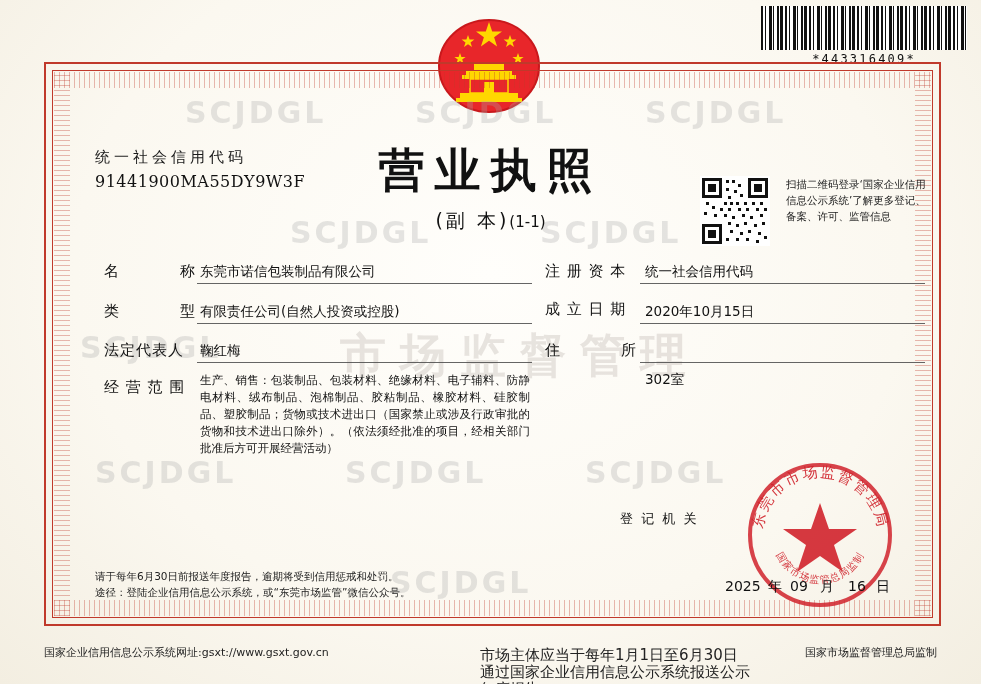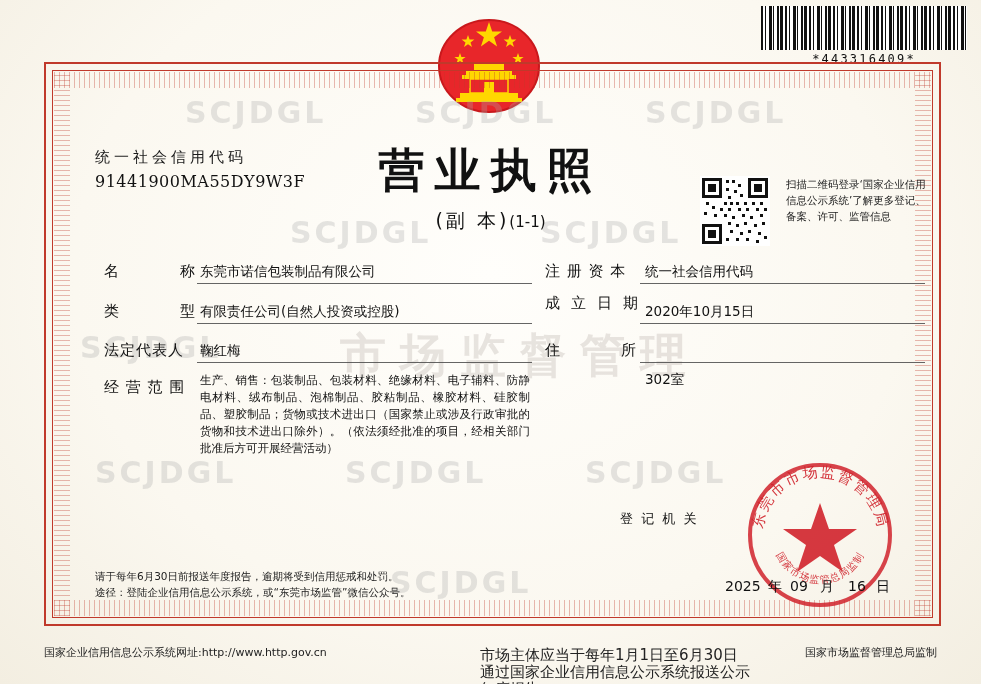--- a/index.html
+++ b/index.html
@@ -286,21 +286,21 @@
     <div class="f-value" style="left:200px;top:342px;">鞠红梅</div>
     <div class="underline" style="left:197px;top:362px;width:335px;"></div>
 
     <div class="f-label" style="left:104px;top:378px;letter-spacing:1px;">经 营 范 围</div>
     <div class="scope-text">生产、销售：包装制品、包装材料、绝缘材料、电子辅料、防静电材料、绒布制品、泡棉制品、胶粘制品、橡胶材料、硅胶制品、塑胶制品；货物或技术进出口（国家禁止或涉及行政审批的货物和技术进出口除外）。（依法须经批准的项目，经相关部门批准后方可开展经营活动）</div>
 
     <div class="f-label" style="left:545px;top:262px;letter-spacing:1px;">注 册 资 本</div>
     <div class="f-value" style="left:645px;top:263px;">统一社会信用代码</div>
     <div class="underline" style="left:640px;top:283px;width:285px;"></div>
 
-    <div class="f-label" style="left:545px;top:294px;letter-spacing:1px;font-family:Liberation Mono, monospace;">成 立 日 期</div>
+    <div class="f-label" style="left:545px;top:300px;letter-spacing:1px;">成 立 日 期</div>
     <div class="f-value" style="left:645px;top:303px;">2020年10月15日</div>
     <div class="underline" style="left:640px;top:323px;width:285px;"></div>
 
     <div class="f-label" style="left:545px;top:341px;letter-spacing:4px;">住　　　所</div>
     <div class="underline" style="left:640px;top:362px;width:285px;"></div>
     <div class="f-value" style="left:645px;top:371px;">302室</div>
 
     <div class="reg-org">登 记 机 关</div>
 
     <div class="seal">
@@ -324,16 +324,16 @@
     <div class="date-line date-m-ch">月</div>
     <div class="date-line date-day">16</div>
     <div class="date-line date-d-ch">日</div>
 
     <div class="foot-note">
       <div>请于每年6月30日前报送年度报告，逾期将受到信用惩戒和处罚。</div>
       <div>途径：登陆企业信用信息公示系统，或“东莞市场监管”微信公众号。</div>
     </div>
   </div>
 
-  <div class="bottom-left">国家企业信用信息公示系统网址:http://www.http.gov.cn</div>
+  <div class="bottom-left">国家企业信用信息公示系统网址:gsxt://www.gsxt.gov.cn</div>
   <div class="bottom-center">市场主体应当于每年1月1日至6月30日通过国家企业信用信息公示系统报送公示年度报告</div>
   <div class="bottom-right">国家市场监督管理总局监制</div>
 </div>
 
 </body></html>

